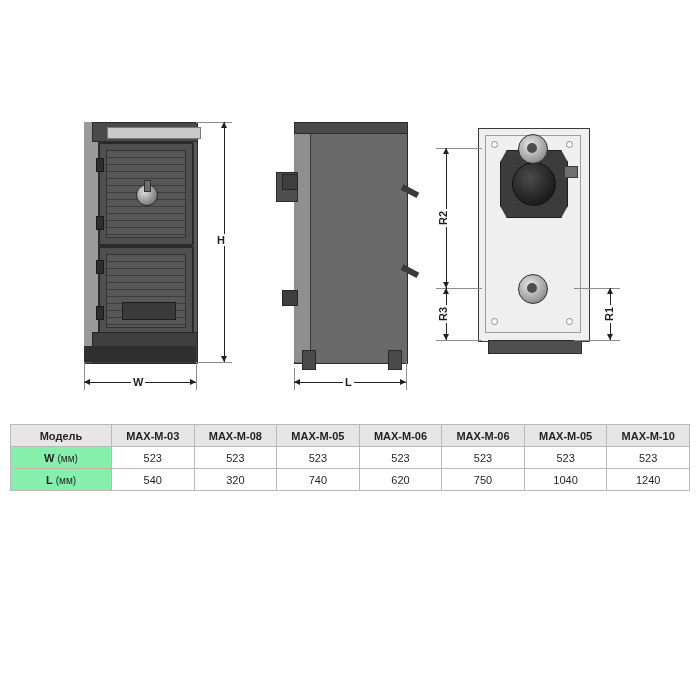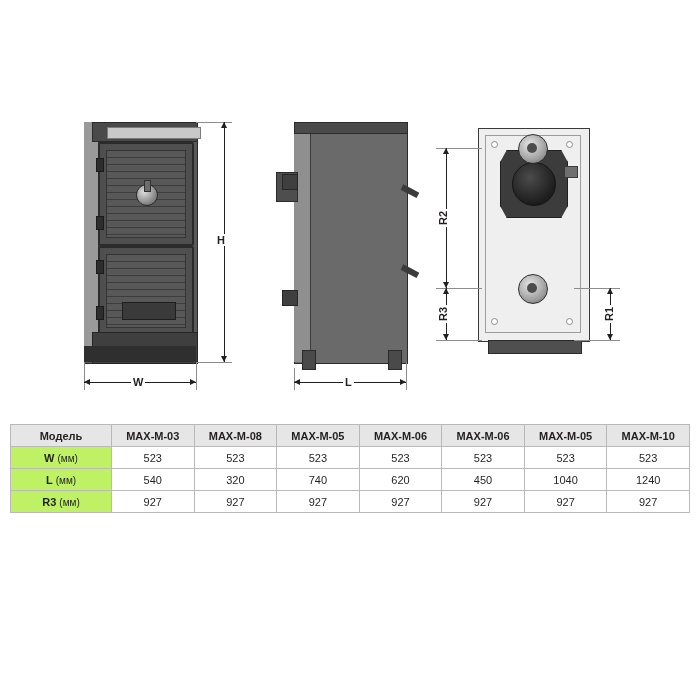--- a/index.html
+++ b/index.html
@@ -343,21 +343,21 @@
     height: 21px;
     padding: 0 2px;
     color: #231f20;
   }
   table.spec thead th {
     background: #e6e6e6;
     font-weight: bold;
     font-size: 11px;
   }
   table.spec tbody td:first-child {
-    background: #bef264;
+    background: #86efac;
   }
   table.spec tbody td {
     background: #ffffff;
   }
   .rowlabel-main { font-weight: bold; }
   .rowlabel-unit { font-weight: normal; font-size: 10px; }
 </style>
 </head>
 <body>
 
@@ -485,29 +485,19 @@
         <td>523</td>
         <td>523</td>
         <td>523</td>
       </tr>
       <tr>
         <td><span class="rowlabel-main">L</span> <span class="rowlabel-unit">(мм)</span></td>
         <td>540</td>
         <td>320</td>
         <td>740</td>
         <td>620</td>
-        <td>450</td>
+        <td>750</td>
         <td>1040</td>
         <td>1240</td>
-      </tr>
-      <tr>
-        <td><span class="rowlabel-main">R3</span> <span class="rowlabel-unit">(мм)</span></td>
-        <td>927</td>
-        <td>927</td>
-        <td>927</td>
-        <td>927</td>
-        <td>927</td>
-        <td>927</td>
-        <td>927</td>
       </tr>
     </tbody>
   </table>
 </div>
 
 </body></html>

